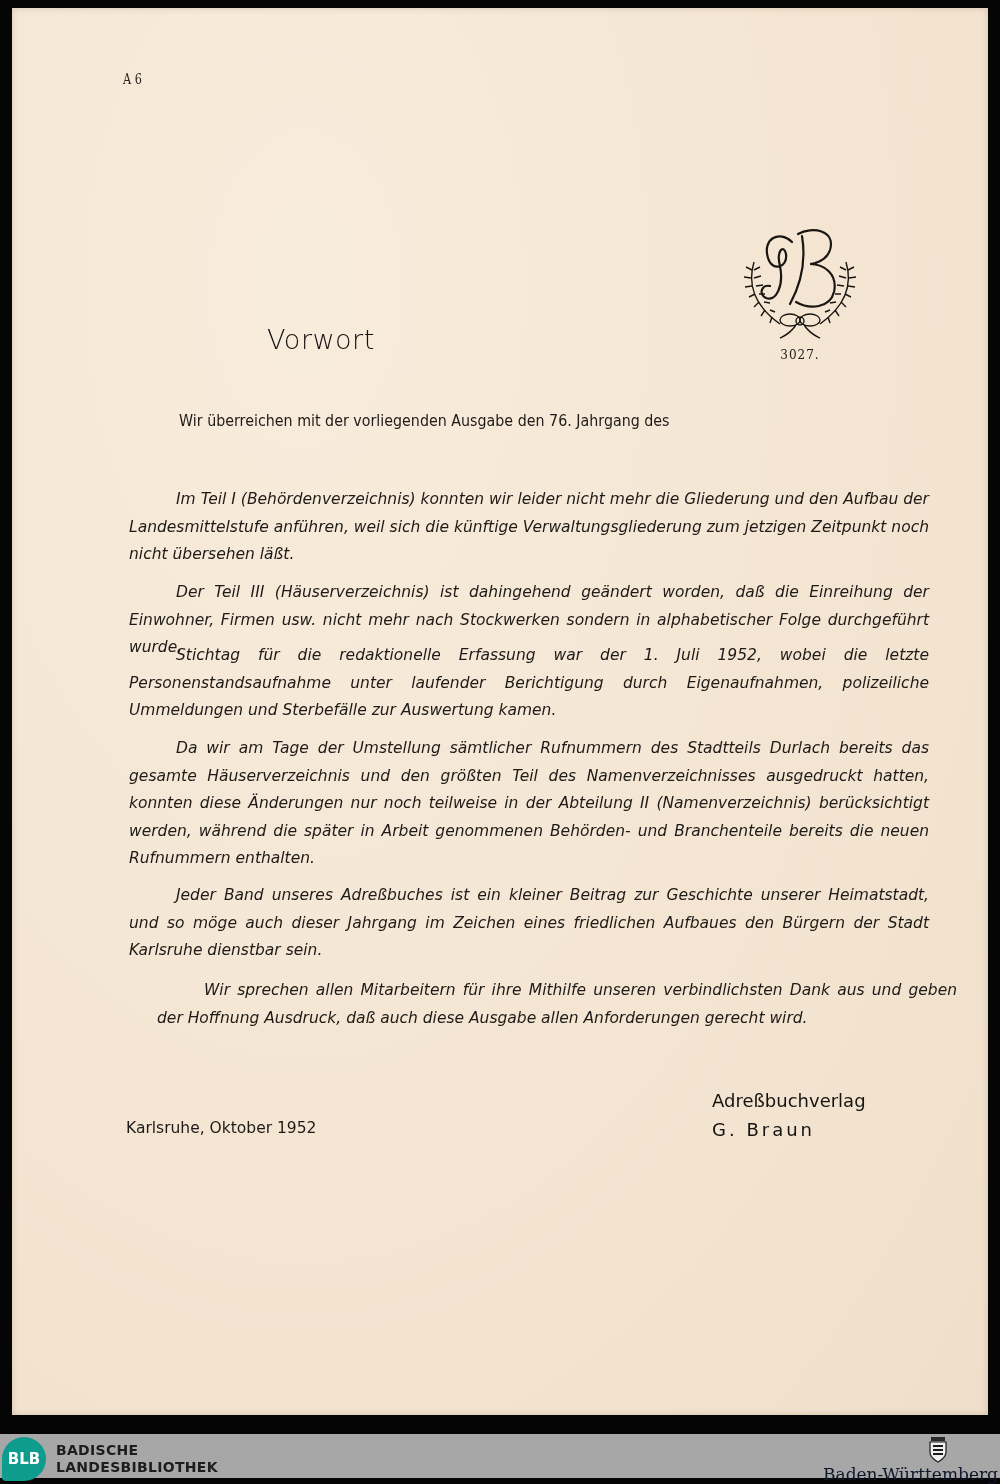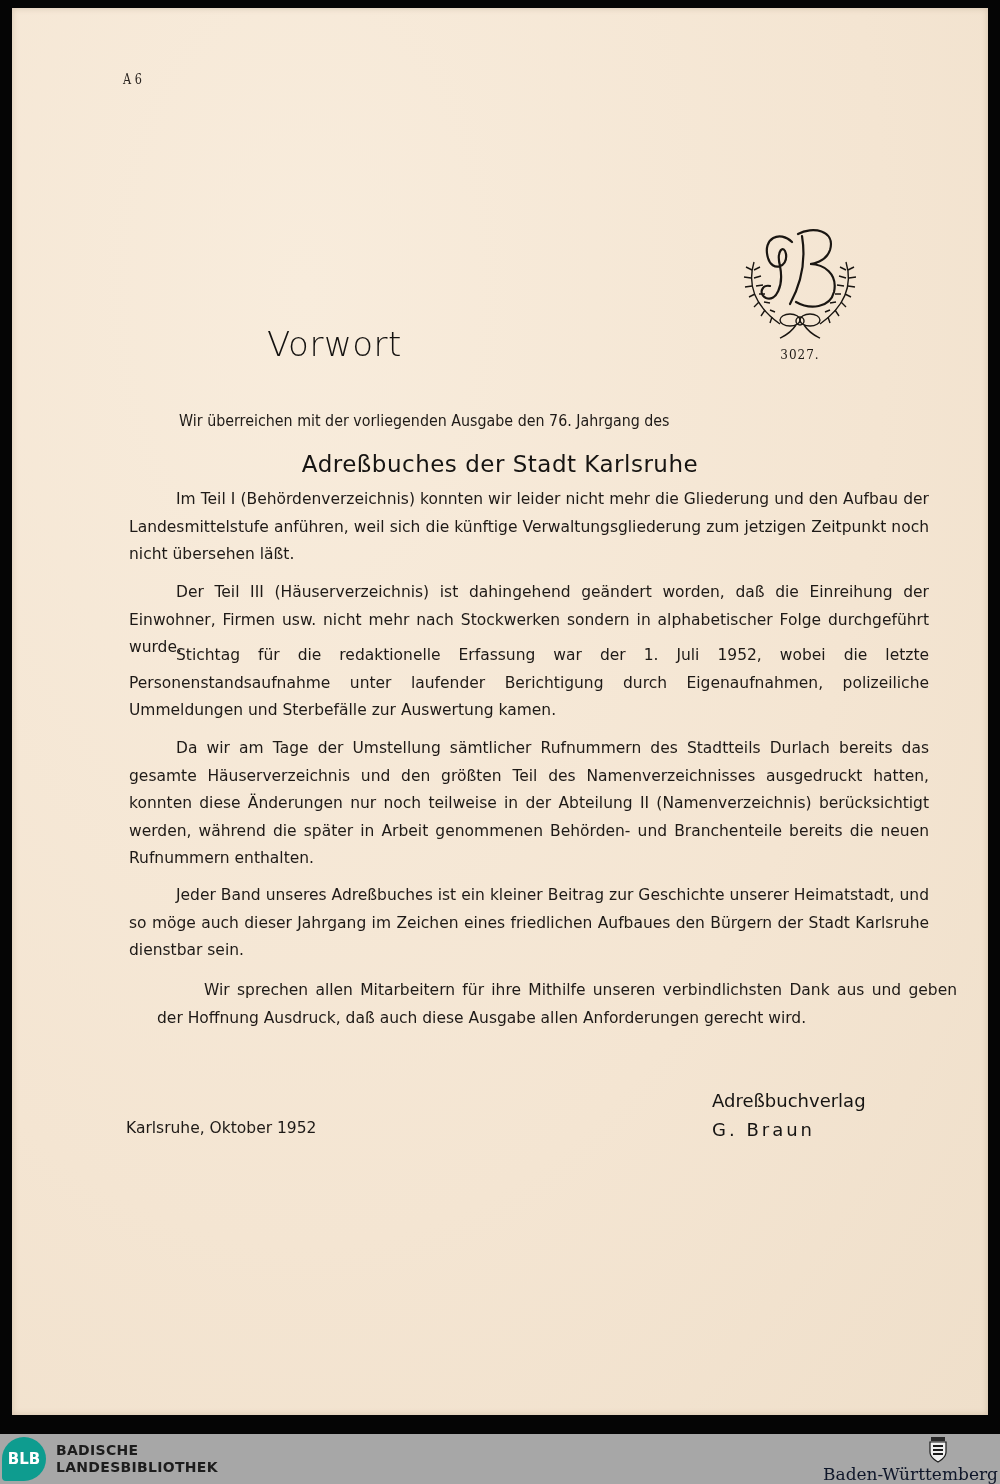--- a/index.html
+++ b/index.html
@@ -14,21 +14,21 @@
     background-image: radial-gradient(ellipse at 30% 20%, #f8ecdc 0%, #f4e5d2 60%, #efdfca 100%);
     box-shadow: inset 0 0 6px rgba(120,90,60,0.25);
   }
   .pageno {
     position: absolute; left: 111px; top: 62px;
     font-family: "DejaVu Serif", serif; font-size: 15px; color: #2a2420;
     transform: scaleX(0.75); transform-origin: left;
   }
   .title {
     position: absolute; left: 255px; top: 316px;
-    font-family: "DejaVu Sans", sans-serif; font-size: 34px; font-weight: 300;
+    font-family: "DejaVu Sans", sans-serif; font-size: 27px; font-weight: 300;
     color: #141210; letter-spacing: 0.5px;
   }
   .logo {
     position: absolute; left: 728px; top: 212px; width: 120px; height: 150px;
   }
   .logo-year {
     position: absolute; left: 0; width: 120px; top: 128px; text-align: center;
     font-family: "DejaVu Serif", serif; font-size: 12px; color: #1e1a16; letter-spacing: 1px;
   }
   .text {
@@ -42,31 +42,32 @@
   .subtitle {
     position: absolute; left: 0; width: 976px; top: 443px; text-align: center;
     font-size: 23px; color: #161412; letter-spacing: 0.5px;
   }
   .body-block {
     position: absolute; left: 117px; width: 800px;
   }
   .para {
     margin: 0; text-align: justify; text-indent: 47px;
     transform-origin: left;
+    font-style: italic;
   }
   .place-date {
     position: absolute; left: 114px; top: 1107px; font-size: 15.5px;
   }
   .signature {
     position: absolute; left: 700px; width: 190px; top: 1078px; text-align: left;
     font-size: 18px; line-height: 29px; color: #161412;
   }
   .sig-name { letter-spacing: 3px; }
   .footer {
-    position: absolute; left: 0; top: 1434px; width: 1000px; height: 50px;
+    position: absolute; left: 0; top: 1434px; width: 1000px; height: 44px;
     background: #a7a7a7;
   }
   .blb-badge {
     position: absolute; left: 2px; top: 3px; width: 44px; height: 44px;
     background: #0e9c8f; border-radius: 22px 22px 22px 4px;
     color: #fff; font-weight: bold; font-size: 15px;
     display: flex; align-items: center; justify-content: center;
     font-family: "DejaVu Sans", sans-serif;
   }
   .blb-name {
@@ -110,21 +111,20 @@
         <ellipse cx="70" cy="100" rx="10" ry="6"></ellipse>
         <circle cx="60" cy="101" r="4"></circle>
         <path d="M56 105 C 50 114, 44 116, 40 118 M64 105 C 70 114, 76 116, 80 118"></path>
       </g>
     </svg>
     <div class="logo-year">3027.</div>
   </div>
 
   <div class="text intro">Wir überreichen mit der vorliegenden Ausgabe den 76. Jahrgang des</div>
 
-  <div class="text subtitle">Adreßbuches der Stadt Karlsruhe</div>
 
   <div class="text body-block" style="top:478px;">
     <p class="para">Im Teil I (Behördenverzeichnis) konnten wir leider nicht mehr die Gliederung und den Aufbau der Landesmittelstufe anführen, weil sich die künftige Verwaltungsgliederung zum jetzigen Zeitpunkt noch nicht übersehen läßt.</p>
   </div>
   <div class="text body-block" style="top:571px;">
     <p class="para">Der Teil III (Häuserverzeichnis) ist dahingehend geändert worden, daß die Einreihung der Einwohner, Firmen usw. nicht mehr nach Stockwerken sondern in alphabetischer Folge durchgeführt wurde.</p>
   </div>
   <div class="text body-block" style="top:634px;">
     <p class="para">Stichtag für die redaktionelle Erfassung war der 1. Juli 1952, wobei die letzte Personenstandsaufnahme unter laufender Berichtigung durch Eigenaufnahmen, polizeiliche Ummeldungen und Sterbefälle zur Auswertung kamen.</p>
   </div>

